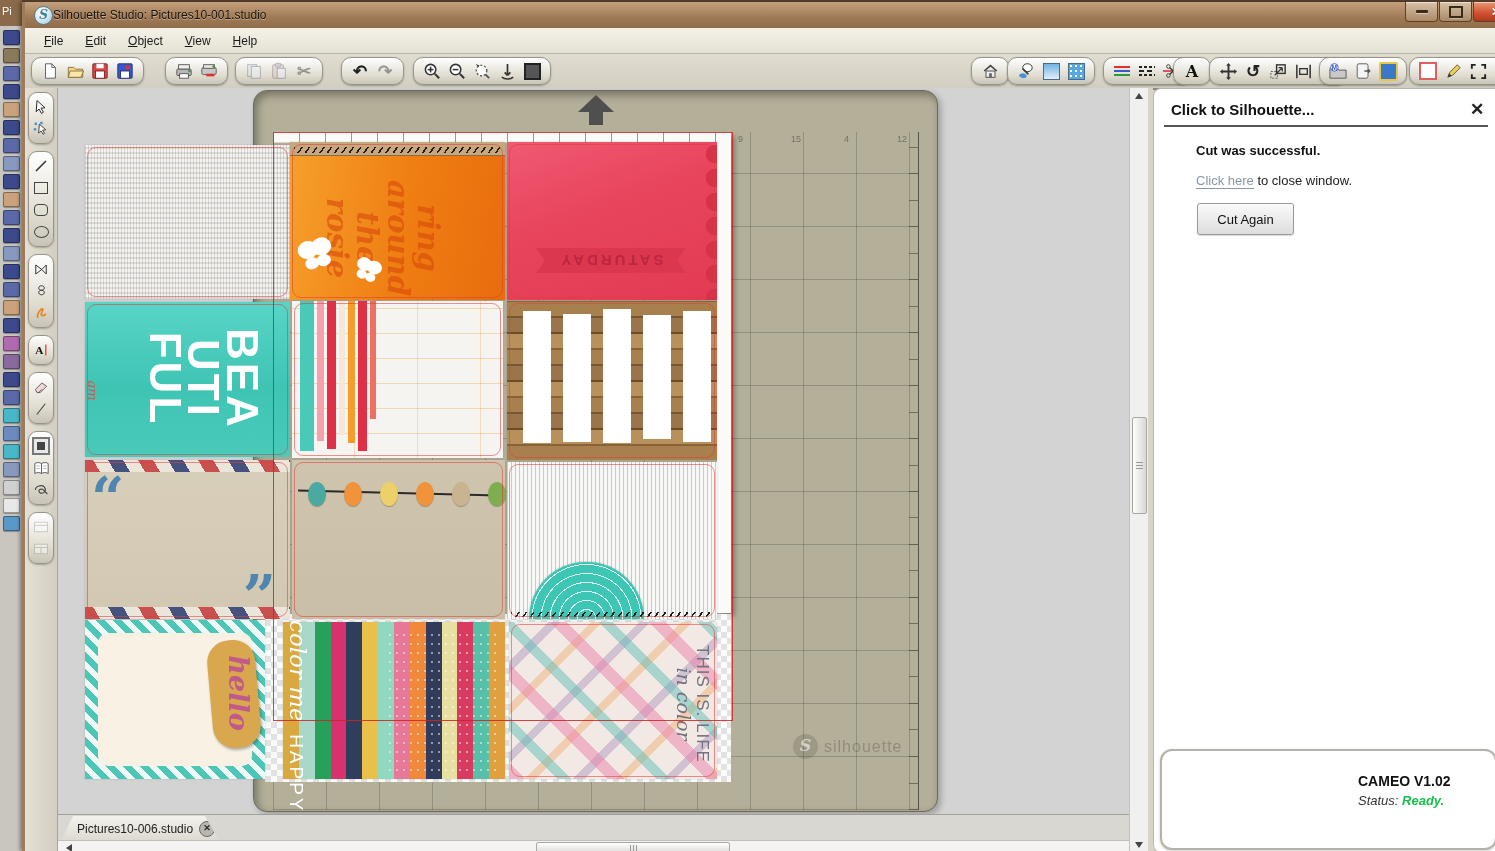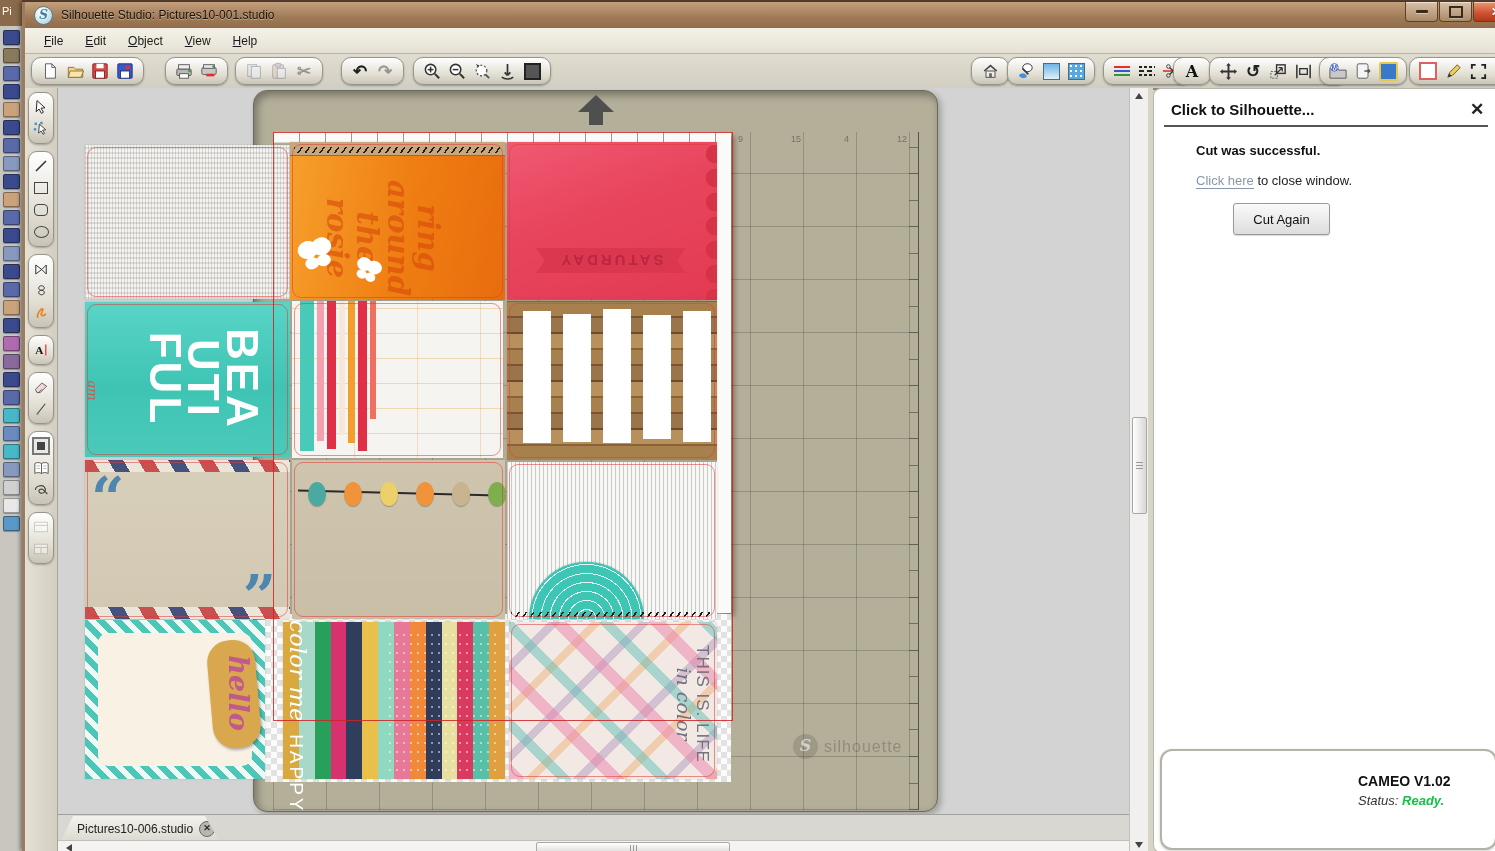--- a/index.html
+++ b/index.html
@@ -7,21 +7,21 @@
   .abs{position:absolute;}
   
   #desk-strip{left:0;top:0;width:22px;height:851px;background:linear-gradient(180deg,#8a6a4a 0 26px,#c9c6c0 26px 100%);}
   #desk-strip-title{left:2px;top:5px;color:#fff;font-size:11px;font-weight:normal;}
   #thumb-col{left:1px;top:30px;width:20px;display:flex;flex-direction:column;gap:3px;align-items:center;}
   .thumb{width:15px;height:13px;border:1px solid rgba(0,0,0,.35);border-radius:2px;box-shadow:0 1px 1px rgba(0,0,0,.3);}
   
   #win{left:22px;top:2px;width:1473px;height:849px;background:#d8d5c8;border-left:3px solid #9c7c5c;border-top:0;box-shadow:-2px 0 4px rgba(0,0,0,.4);}
   #titlebar{left:0;top:0;width:1473px;height:26px;background:linear-gradient(180deg,#c4a07c,#a07a56 60%,#8f6c4a);border-bottom:1px solid #6e5138;display:flex;align-items:center;}
   #app-logo{width:17px;height:17px;margin-left:9px;border-radius:50%;background:radial-gradient(circle at 35% 30%,#ffffff,#cfe6ee 55%,#9cc4d4);border:1px solid #5a7c8c;color:#3d7f9c;font-family:"DejaVu Serif",serif;font-style:italic;font-weight:bold;font-size:12px;text-align:center;line-height:16px;}
-  #win-title{margin-left:8px;font-size:12px;color:#1a1208;text-shadow:0 1px 0 rgba(255,255,255,.35);}
+  #win-title{margin-left:0;font-size:12px;color:#1a1208;text-shadow:0 1px 0 rgba(255,255,255,.35);}
   .winbtn{position:absolute;top:0;height:19px;border:1px solid #5f4026;border-top:0;border-radius:0 0 4px 4px;background:linear-gradient(180deg,#d9c2a8,#a98a68);box-shadow:inset 0 1px 0 rgba(255,255,255,.5);display:flex;align-items:center;justify-content:center;}
   #btn-min{left:1380px;width:31px;} #btn-max{left:1414px;width:31px;}
   #btn-close{left:1448px;width:44px;background:linear-gradient(180deg,#e89a72,#cf4f30 60%,#b03a1c);color:#fff;font-weight:bold;font-size:12px;text-shadow:0 1px 1px rgba(0,0,0,.5);}
   .glyph-min{width:12px;height:3px;background:#3a2a1a;border-radius:1px;box-shadow:0 1px 0 rgba(255,255,255,.4);}
   .glyph-max{width:10px;height:8px;border:2px solid #3a2a1a;box-shadow:0 1px 0 rgba(255,255,255,.3);}
   
   #menubar{left:0;top:26px;width:1473px;height:26px;background:linear-gradient(180deg,#f4f2e8,#e4e1d4);border-bottom:1px solid #b8b5a8;display:flex;align-items:center;gap:4px;padding-left:10px;box-sizing:border-box;}
   .menu-item{font-size:12px;color:#1a1a1a;padding:3px 9px;border-radius:2px;}
   .menu-item u{text-decoration:underline;}
   
@@ -125,21 +125,21 @@
   #varrow-down{position:absolute;left:5px;bottom:5px;width:0;height:0;border-left:4px solid transparent;border-right:4px solid transparent;border-top:6px solid #444;}
   
   #rgap{left:1123px;top:86px;width:5px;height:765px;background:#d8d5c8;}
   #panel{left:1128px;top:86px;width:345px;height:765px;background:#fff;border:1px solid #b8b6ae;border-right:0;border-radius:8px 0 0 8px;box-sizing:border-box;}
   #panel-title{left:17px;top:12px;font-size:15px;font-weight:bold;color:#111;}
   #panel-close{left:316px;top:10px;font-size:17px;color:#222;font-weight:bold;}
   #panel-rule{left:10px;top:36px;width:324px;height:0;border-top:2px solid #555;}
   #panel-msg{left:42px;top:54px;font-size:13px;font-weight:bold;color:#111;}
   #panel-linkline{left:42px;top:84px;font-size:13px;color:#222;}
   #panel-link{color:#8898a8;border-bottom:1px solid #8898a8;}
-  #cut-again{left:43px;top:114px;width:95px;height:30px;background:linear-gradient(180deg,#fafafa,#dddddd);border:1px solid #999;border-radius:3px;font-size:13px;color:#111;display:flex;align-items:center;justify-content:center;box-shadow:0 1px 1px rgba(0,0,0,.15);margin-left:36px;}
+  #cut-again{left:43px;top:114px;width:95px;height:30px;background:linear-gradient(180deg,#fafafa,#dddddd);border:1px solid #999;border-radius:3px;font-size:13px;color:#111;display:flex;align-items:center;justify-content:center;box-shadow:0 1px 1px rgba(0,0,0,.15);}
   #machine-box{left:6px;top:660px;width:333px;height:97px;border:2px solid #b5b2a8;border-radius:12px;background:#fff;box-shadow:0 1px 3px rgba(0,0,0,.2);}
   #machine{left:14px;top:13px;width:172px;height:70px;}
   #m-body{position:absolute;left:10px;top:4px;width:160px;height:62px;background:linear-gradient(180deg,#d2d2d2,#a8a8a8);border-radius:4px;box-shadow:0 2px 2px rgba(0,0,0,.3);}
   #m-cap{position:absolute;left:0;top:8px;width:14px;height:58px;background:#8a8a8a;border-radius:4px 0 0 4px;}
   #m-lid{position:absolute;left:14px;top:8px;width:110px;height:8px;background:#e8e8e8;border:1px solid #999;}
   #m-face{position:absolute;left:14px;top:18px;width:112px;height:44px;background:#f4f4f4;border:1px solid #aaa;background-image:repeating-linear-gradient(90deg,transparent 0 9px,rgba(0,0,0,.08) 9px 10px);}
   #m-brand{position:absolute;left:8px;top:10px;line-height:1.1;}
   #m-brand .b1{font-size:5px;color:#9ab04a;letter-spacing:1px;display:block;}
   #m-brand .b2{font-size:9px;color:#9ab04a;font-weight:bold;letter-spacing:3px;display:block;}
   #m-panelblk{position:absolute;left:128px;top:6px;width:34px;height:58px;background:#787878;border-radius:2px;}

